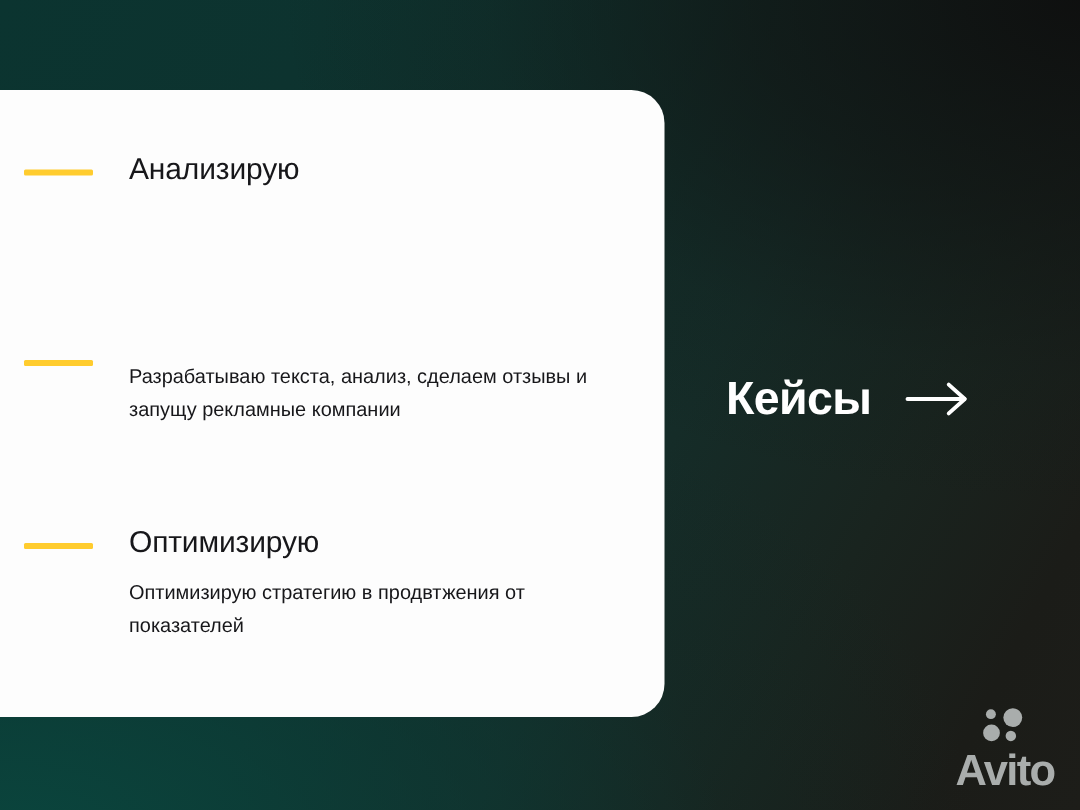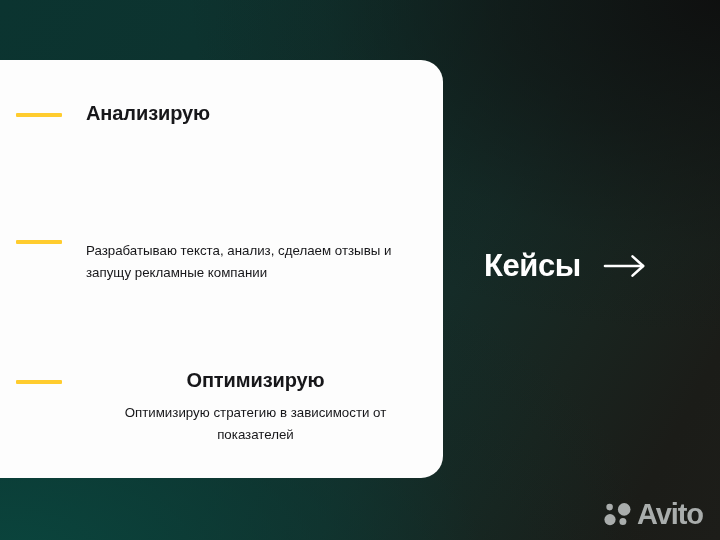--- a/index.html
+++ b/index.html
@@ -51,40 +51,40 @@
     height: 100%;
   }
 
   .block {
     position: absolute;
     left: 0;
     width: 100%;
   }
   .block.b0 { top: 42px; }
   .block.b1 { top: 169px; }
-  .block.b2 { top: 309px; text-align: center; }
+  .block.b2 { top: 291px; }
 
   .rule {
     position: absolute;
     left: 16px;
     top: 11px;
     width: 46px;
     height: 4px;
     background: #ffcc2e;
     border-radius: 1px;
   }
 
   .block-body {
     margin-left: 86px;
     padding-right: 18px;
   }
 
   .block-title {
     font-size: 20px;
-    font-weight: bold;
+    font-weight: normal;
     color: #17171a;
     letter-spacing: -0.1px;
     line-height: 1.12;
     margin: 0;
   }
 
   .block-desc {
     margin: 11px 0 0 0;
     font-size: 13.3px;
     font-weight: normal;
@@ -119,20 +119,21 @@
 
   
   .avito {
     position: absolute;
     right: 17px;
     bottom: 11px;
     display: flex;
     align-items: center;
     gap: 3px;
     opacity: 0.82;
+    flex-direction: column;
   }
   .avito-mark {
     display: block;
     width: 30px;
     height: 26px;
   }
   .avito-word {
     font-size: 29px;
     font-weight: bold;
     color: #c9cdcd;
@@ -163,21 +164,21 @@
         <span class="rule"></span>
         <div class="block-body">
           <p class="block-desc">Разрабатываю текста, анализ, сделаем отзывы и запущу рекламные компании</p>
         </div>
       </div>
 
       <div class="block b2">
         <span class="rule"></span>
         <div class="block-body">
           <h2 class="block-title">Оптимизирую</h2>
-          <p class="block-desc">Оптимизирую стратегию в зависимости от показателей</p>
+          <p class="block-desc">Оптимизирую стратегию в продвтжения от показателей</p>
         </div>
       </div>
 
     </div>
   </div>
 
   <div class="cta">
     <span class="cta-label">Кейсы</span>
     <svg class="cta-arrow" viewBox="0 0 44 26" aria-hidden="true">
       <path d="M2 13 H40" stroke="#ffffff" stroke-width="2.6" stroke-linecap="round" fill="none"></path>

